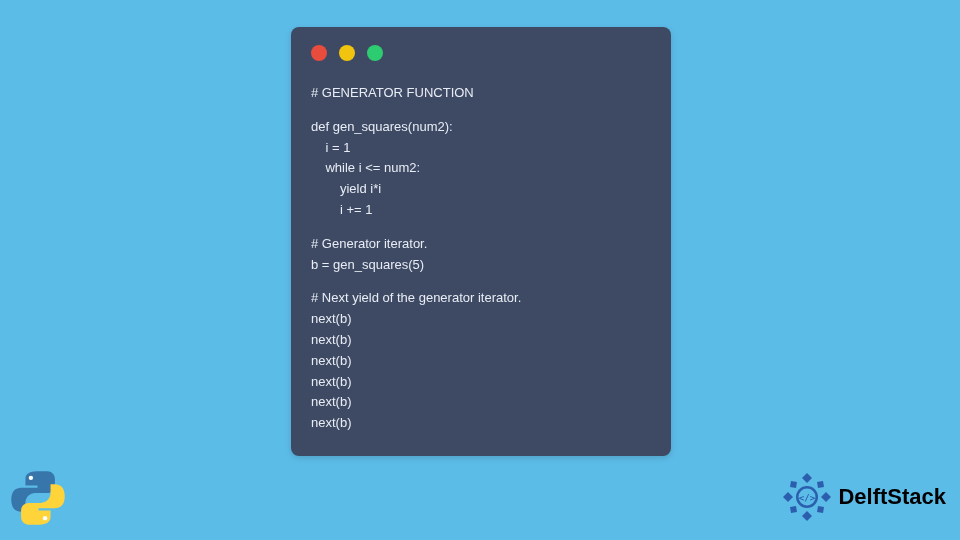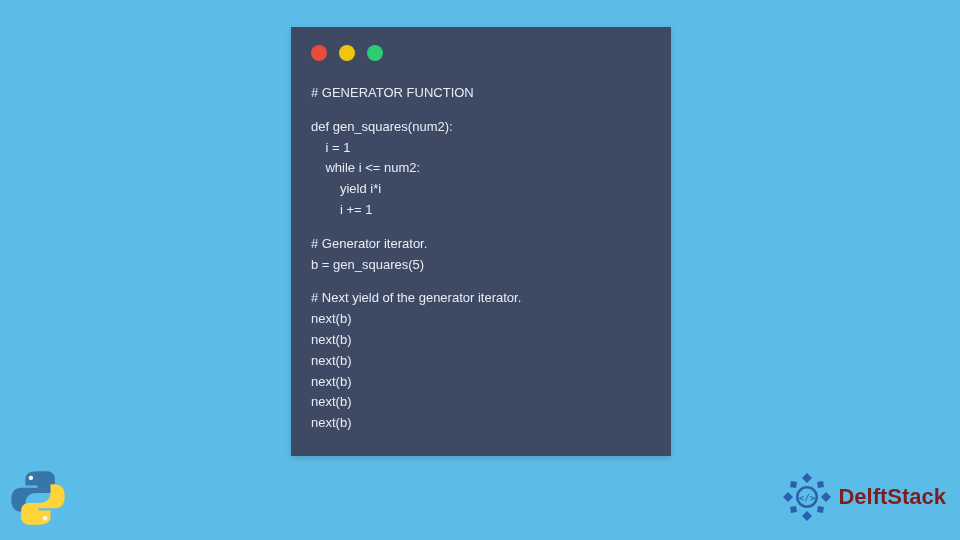--- a/index.html
+++ b/index.html
@@ -10,21 +10,21 @@
     font-family: Arial, Helvetica, sans-serif;
     position: relative;
     overflow: hidden;
   }
   .code-card {
     position: absolute;
     left: 291px;
     top: 27px;
     width: 380px;
     background: #3e4a64;
-    border-radius: 0;
+    border-radius: 8px;
     padding: 18px 20px 22px 20px;
     box-shadow: 0 2px 6px rgba(0,0,0,0.15);
   }
   .traffic {
     display: flex;
     gap: 12px;
     margin-bottom: 22px;
   }
   .dot {
     width: 16px; height: 16px; border-radius: 50%;
@@ -47,21 +47,21 @@
   }
   .delft {
     position: absolute;
     right: 14px;
     bottom: 18px;
     display: flex;
     align-items: center;
     gap: 6px;
   }
   .delft-text {
-    color: #7f1d1d;
+    color: #000000;
     font-size: 22px;
     font-weight: 600;
     font-family: Arial, Helvetica, sans-serif;
   }
   .delft-badge {
     width: 50px; height: 50px;
     position: relative;
   }
 </style>
 </head>

